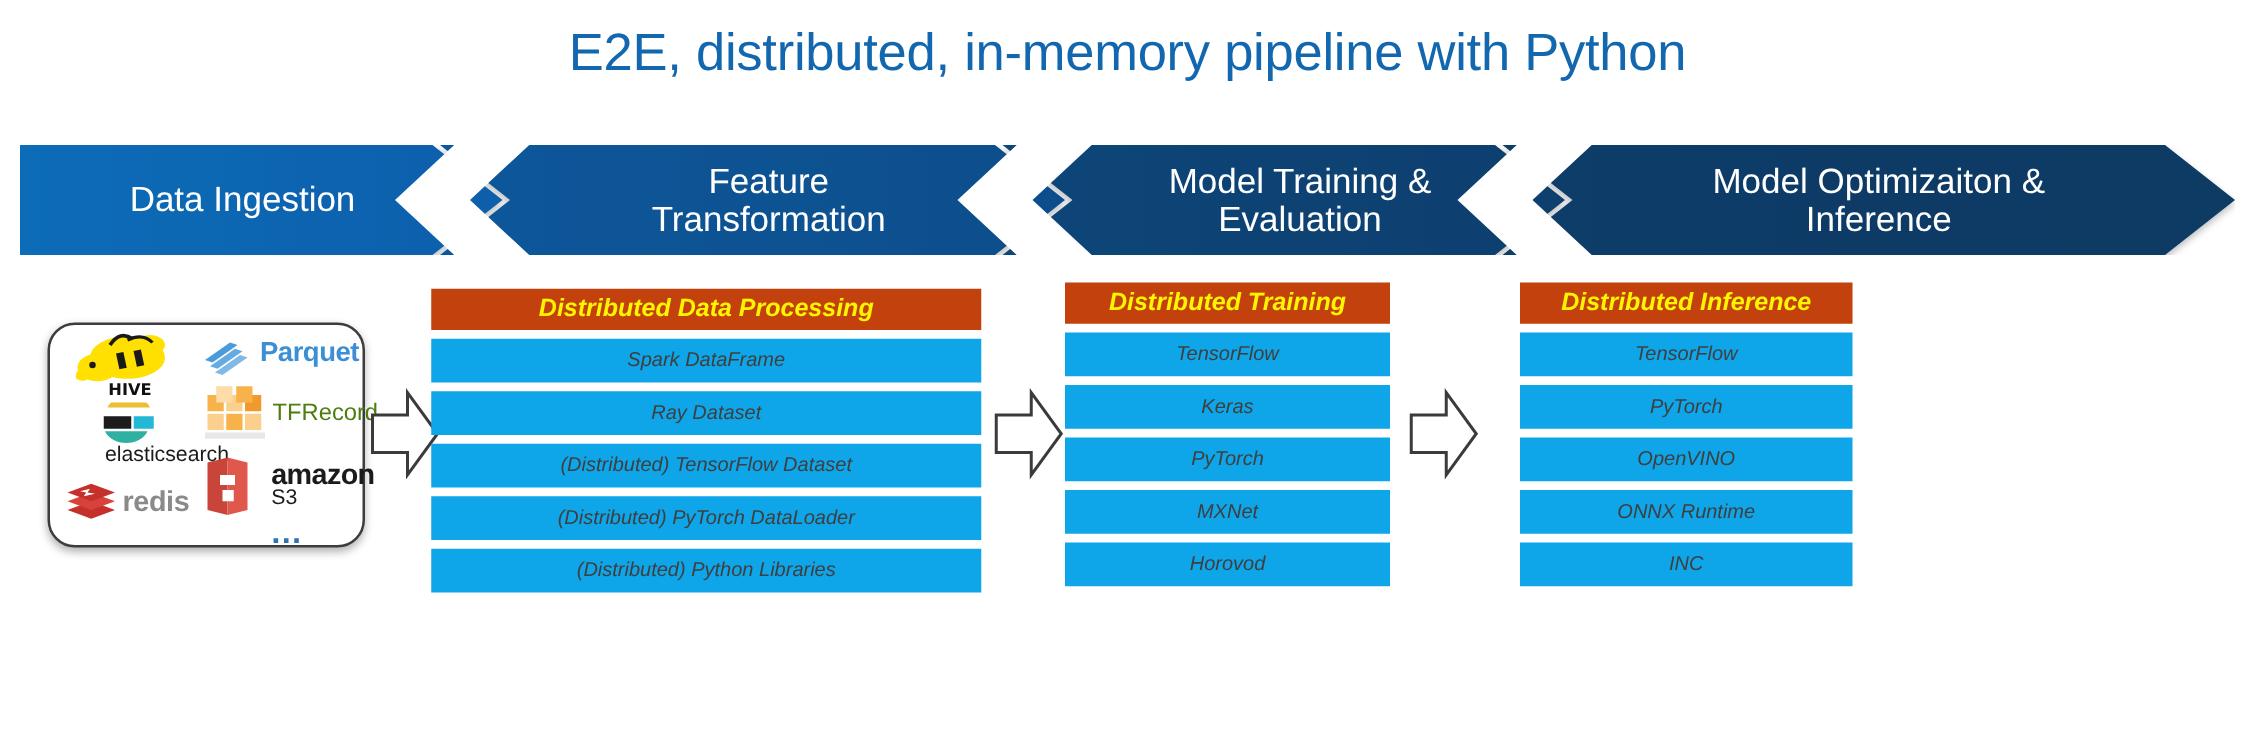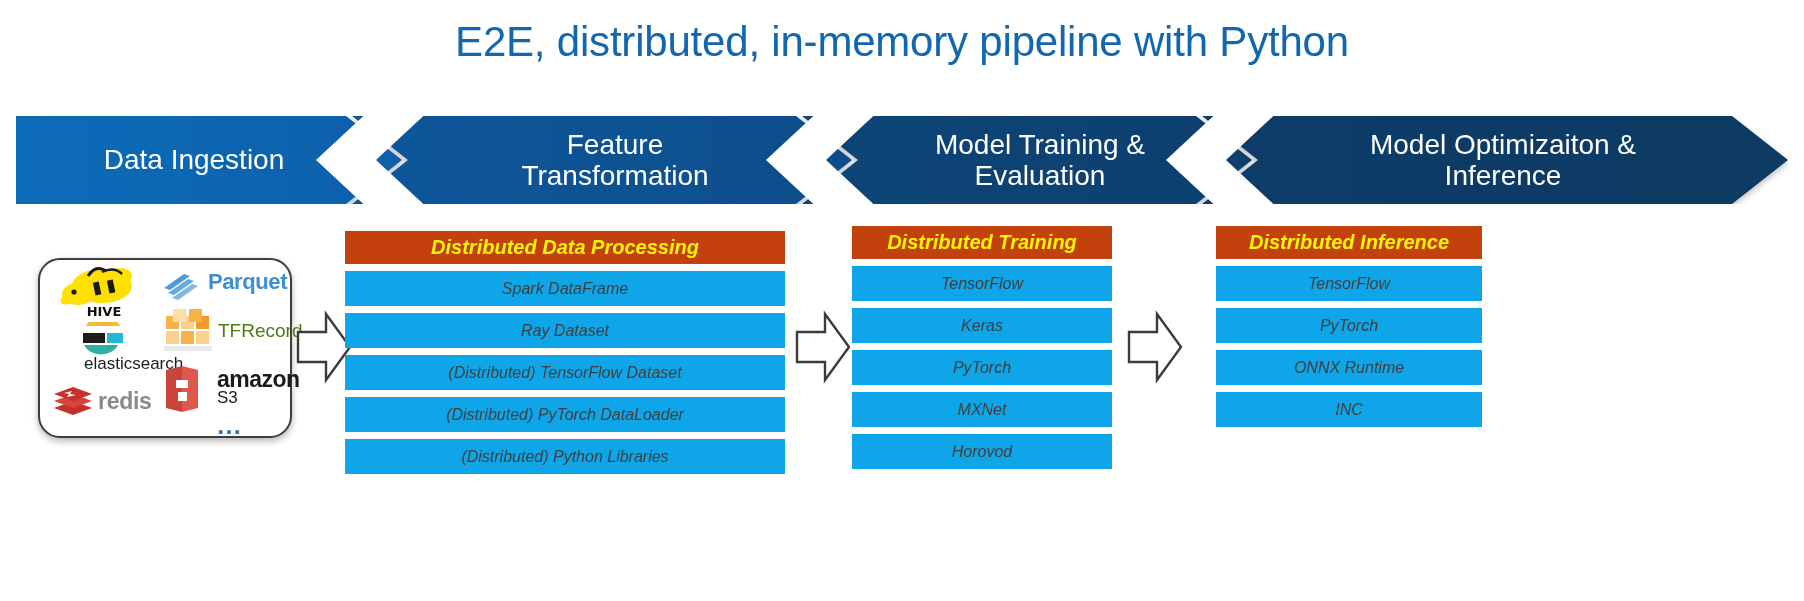--- a/index.html
+++ b/index.html
@@ -302,15 +302,16 @@
   <div class="stack-row">Keras</div>
   <div class="stack-row">PyTorch</div>
   <div class="stack-row">MXNet</div>
   <div class="stack-row">Horovod</div>
 </div>
 
 <div class="stack" id="stack-2" style="left:1216px;top:226px;width:266px;">
   <div class="stack-header">Distributed Inference</div>
   <div class="stack-row">TensorFlow</div>
   <div class="stack-row">PyTorch</div>
+  <div class="stack-row">OpenVINO</div>
   <div class="stack-row">ONNX Runtime</div>
   <div class="stack-row">INC</div>
 </div>
 
 </body></html>

